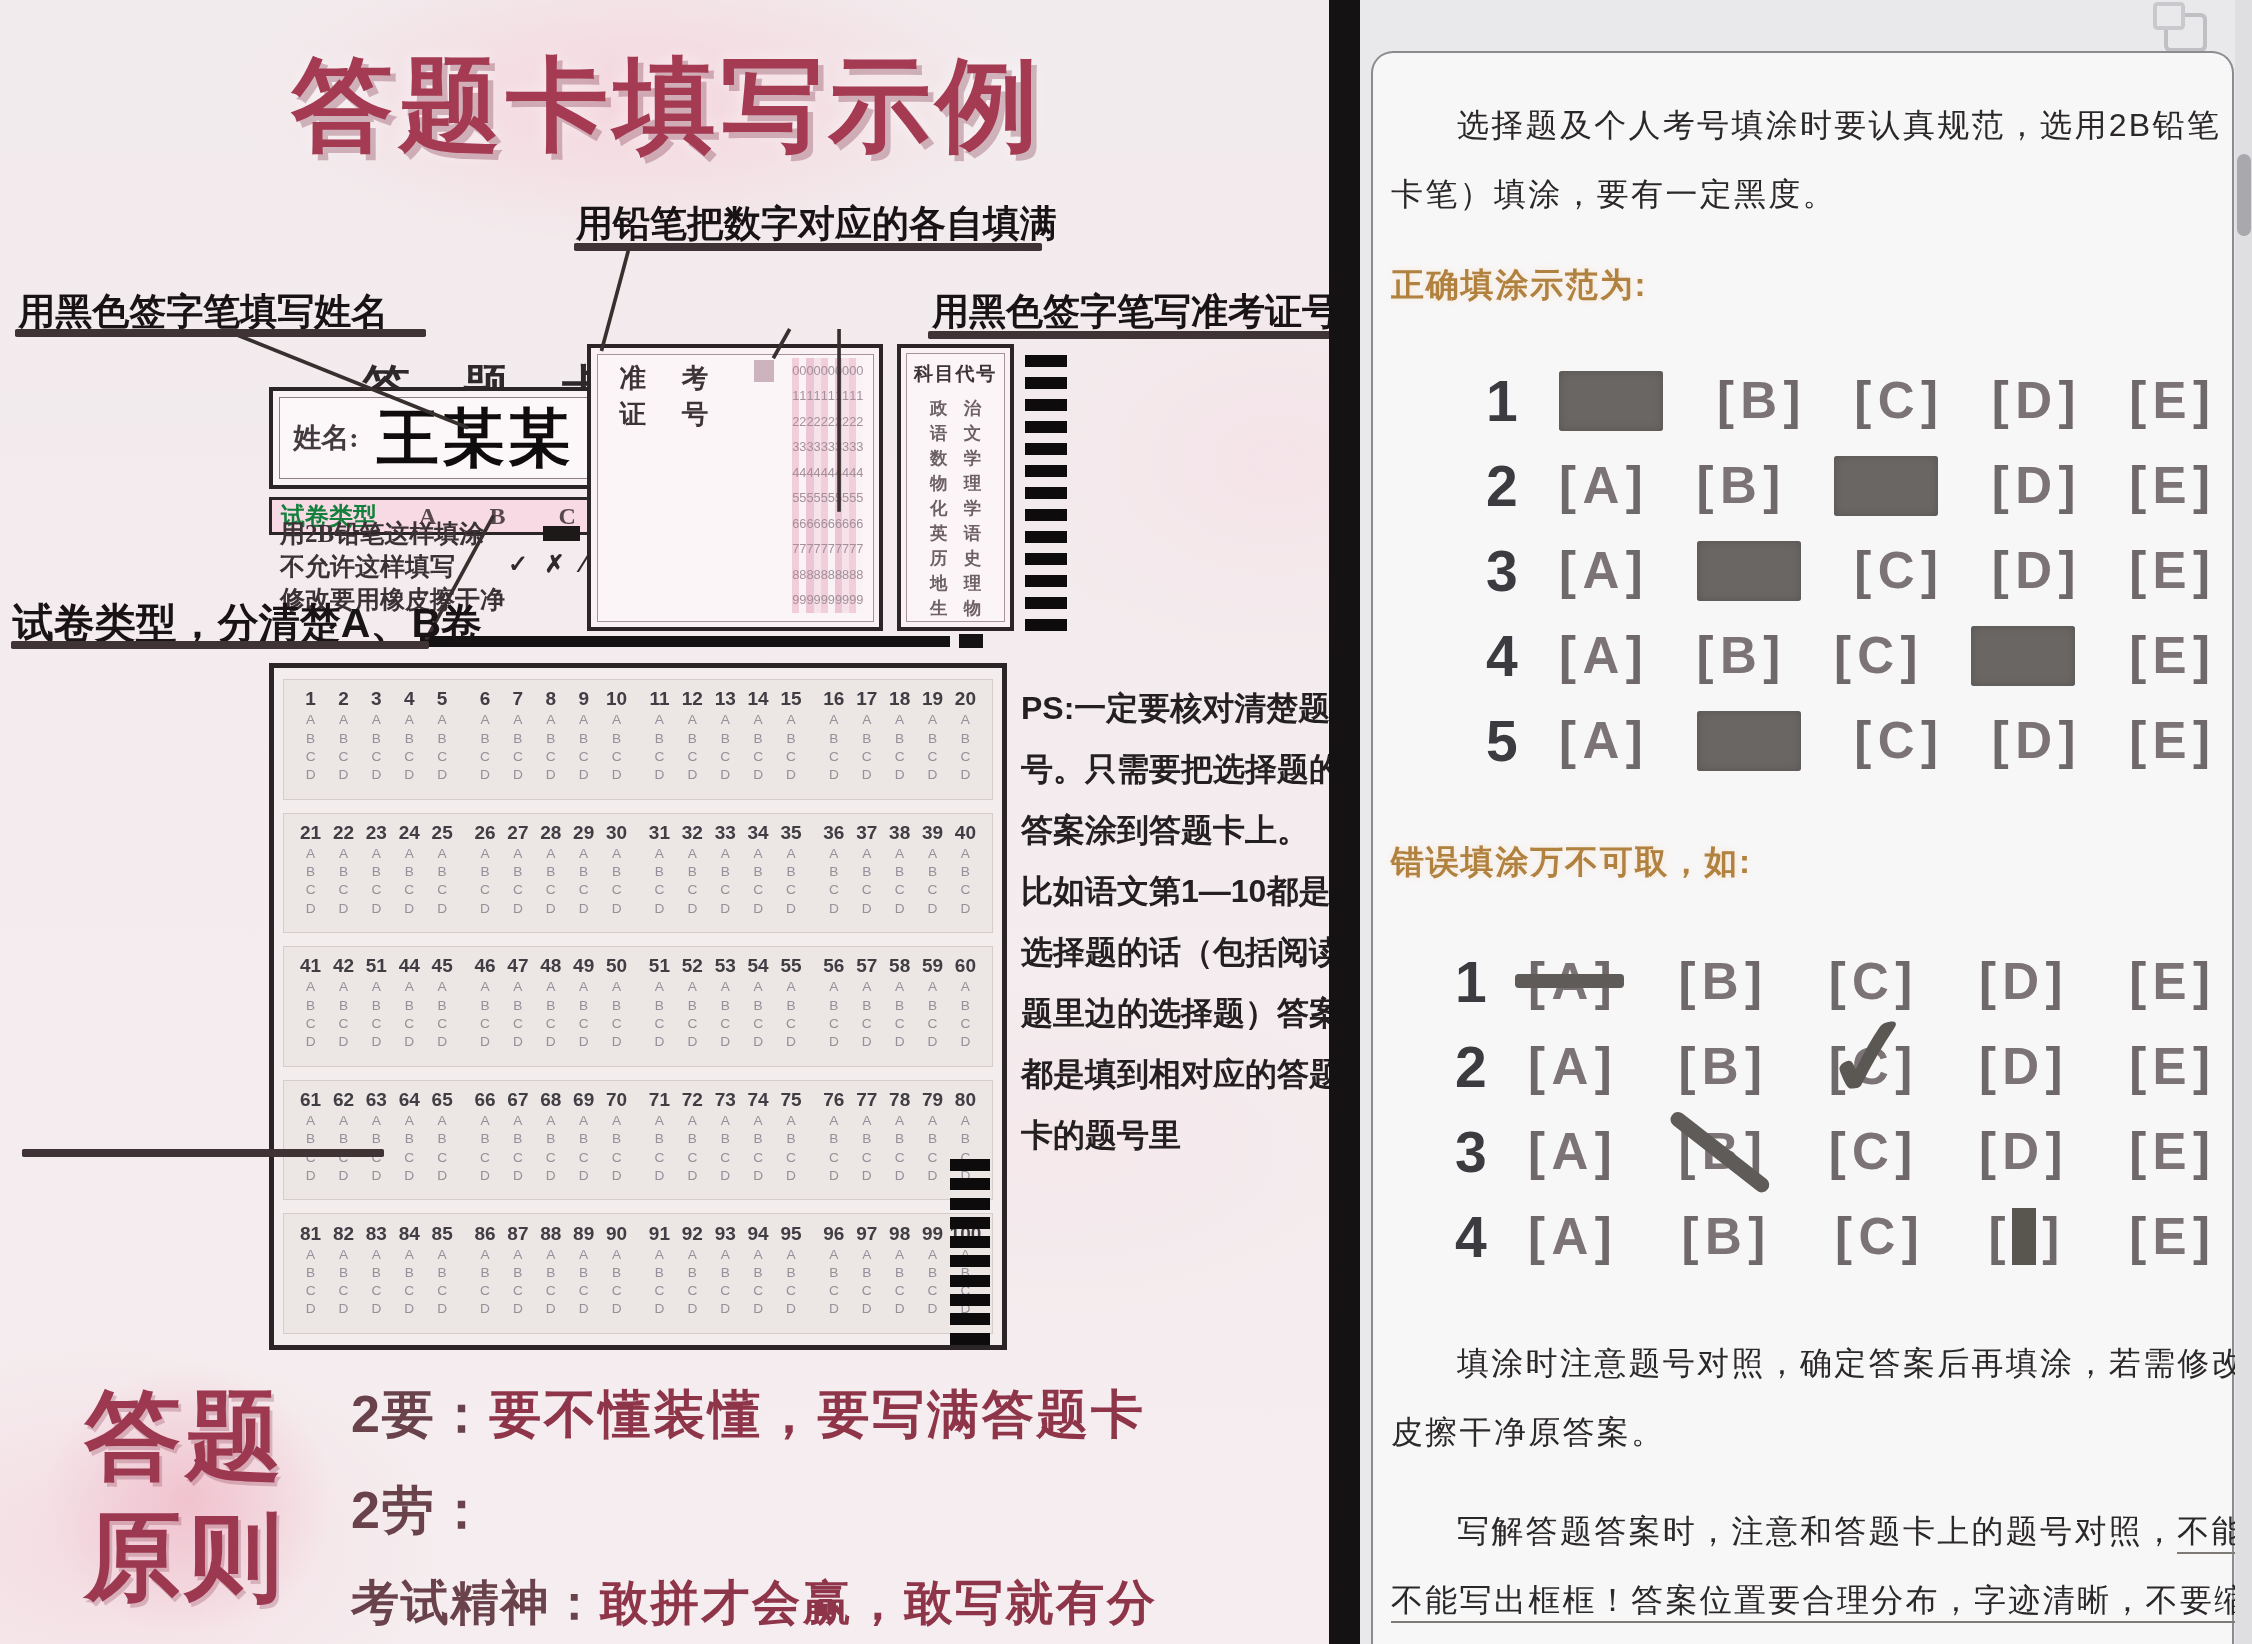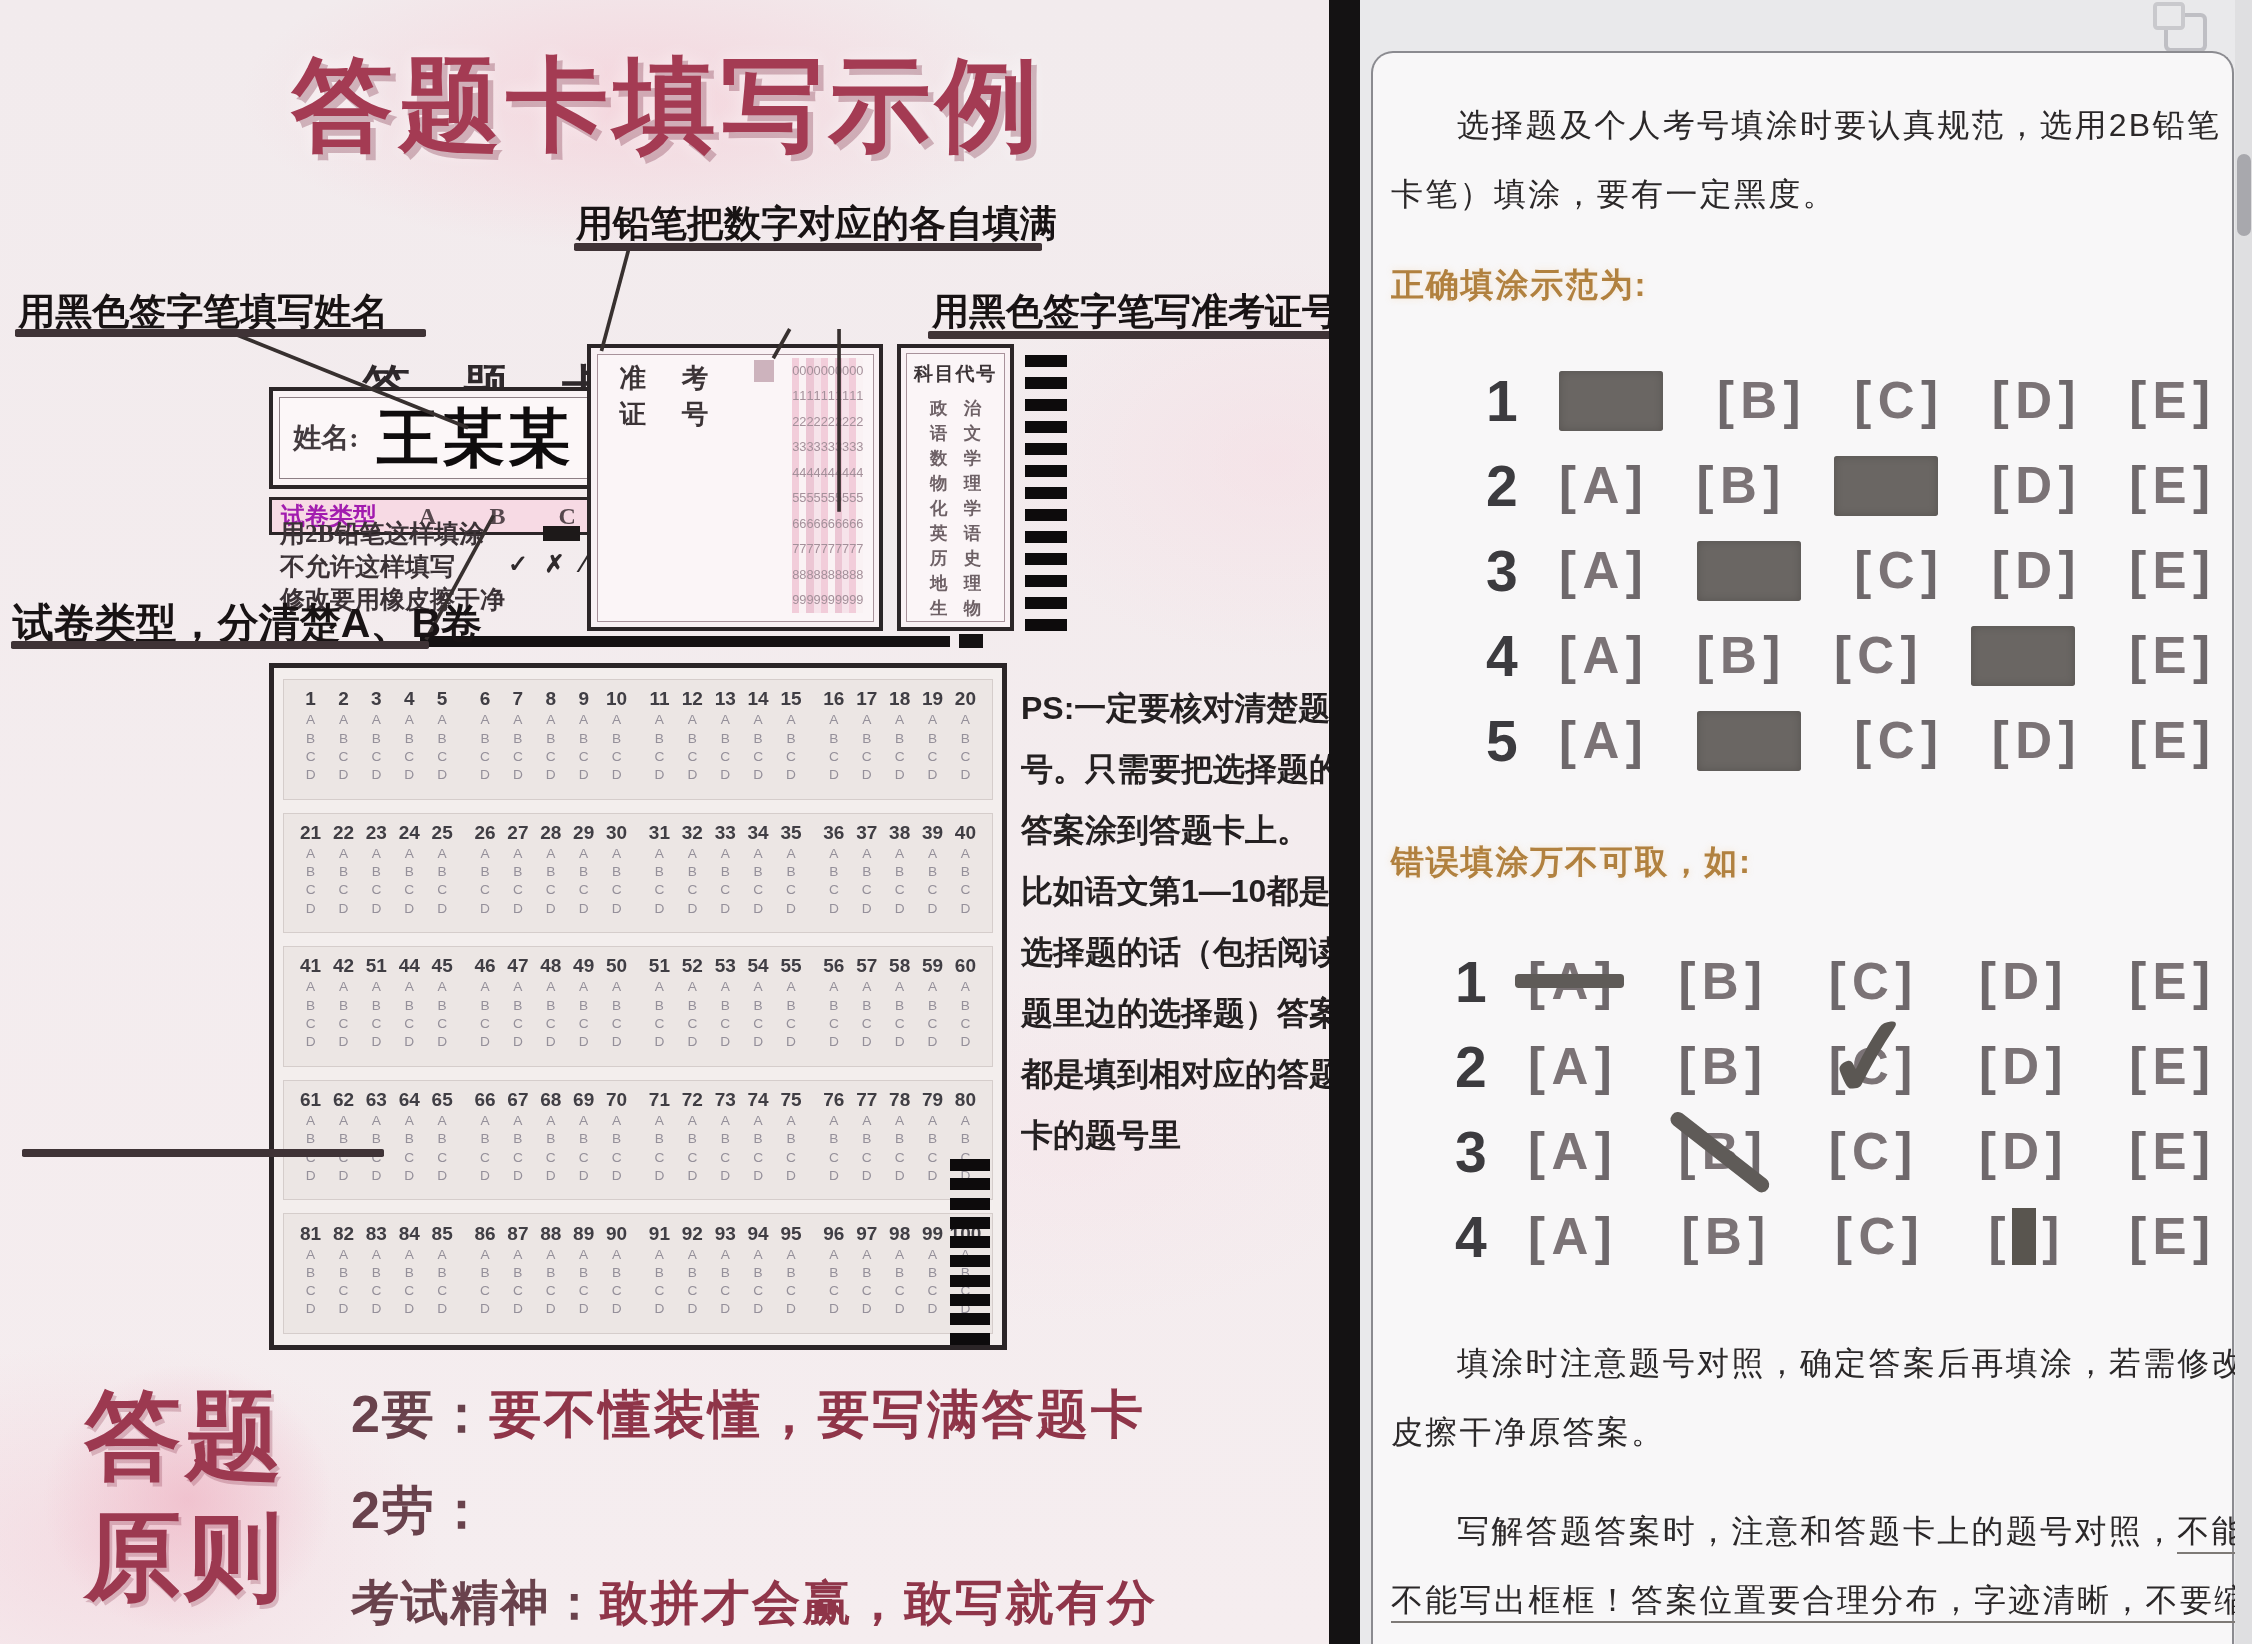--- a/index.html
+++ b/index.html
@@ -33,21 +33,21 @@
 
   .answer-area-note{position:absolute;left:25.6px;top:863px;font-size:38px;font-weight:800;color:#1a1516;line-height:79px;white-space:nowrap;z-index:4;}
 
   
   .card-title{position:absolute;left:362px;top:356px;font-family:"Liberation Serif",serif;font-size:48px;font-weight:700;letter-spacing:20px;color:#2e282b;white-space:nowrap;}
   .name-card{position:absolute;left:269px;top:387px;width:418px;height:102px;border:4.6px solid #2b2527;background:#faf3f5;box-sizing:border-box;padding-left:36px;}
   .name-card-inner{position:absolute;left:6.4px;top:6.4px;right:6.4px;bottom:6.4px;border:1.8px solid #8d7f85;background:#fcf7f8;display:flex;align-items:center;padding-left:12.8px;box-sizing:border-box;}
   .name-label{font-family:"Liberation Serif",serif;font-size:28px;font-weight:700;color:#423a3e;margin-right:18.3px;}
   .name-value{font-size:62px;font-weight:900;color:#0f0c0d;letter-spacing:3.7px;}
   .paper-bar{position:absolute;left:269px;top:497px;width:418px;height:38px;border:3.7px solid #2b2527;background:#f7dae4;box-sizing:border-box;display:flex;align-items:center;}
-  .paper-label{font-family:"Liberation Serif",serif;font-size:24px;font-weight:700;color:#a21caf;margin-left:9.1px;}
+  .paper-label{font-family:"Liberation Serif",serif;font-size:24px;font-weight:700;color:#15803d;margin-left:9.1px;}
   .paper-options{display:flex;gap:53px;margin-left:42px;font-family:"Liberation Serif",serif;font-size:24px;font-weight:700;color:#57484e;}
   .sheet-line{position:absolute;left:280px;font-family:"Liberation Serif",serif;font-size:25px;font-weight:700;color:#3b3236;white-space:nowrap;}
   .sl1{top:517px;} .sl2{top:550px;} .sl3{top:583px;}
   .fill-demo-rect{position:absolute;left:543px;top:526px;width:37px;height:14.6px;background:#1d1919;}
   .invalid-marks{position:absolute;left:508px;top:550px;display:flex;gap:16.4px;font-size:24px;font-weight:700;color:#2f2a2c;}
 
   .ticket-box{position:absolute;left:587px;top:344px;width:296px;height:287px;border:4.6px solid #2b2527;background:#f9f1f4;box-sizing:border-box;}
   .ticket-inner{position:absolute;left:5.5px;top:5.5px;right:5.5px;bottom:5.5px;border:1.8px solid #a8929b;background:#fbf5f7;box-sizing:border-box;display:flex;flex-direction:row;}
   .ticket-header{font-family:"Liberation Serif",serif;font-size:26.5px;font-weight:700;letter-spacing:14.6px;color:#3c3437;text-align:center;margin-top:5.5px;}
   .write-row{display:flex;height:22px;margin:5.5px 9.1px 0 9.1px;}

